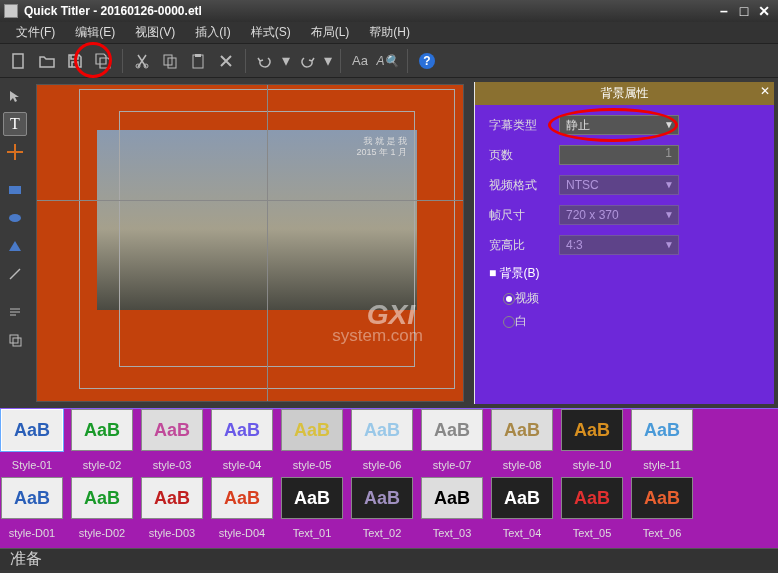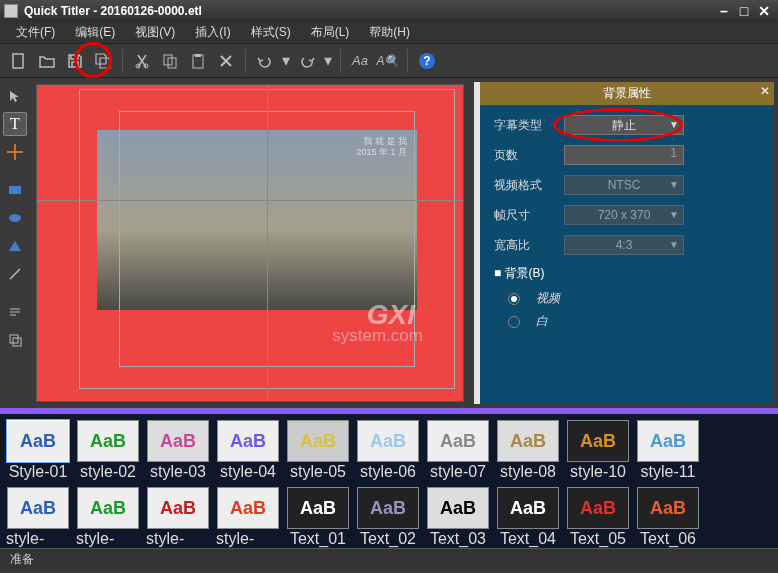--- a/index.html
+++ b/index.html
@@ -17,53 +17,53 @@
 .tool-btn { width: 26px; height: 26px; display: flex; align-items: center; justify-content: center; border: 1px solid transparent; border-radius: 3px; cursor: pointer; color: #bbb; }
 .tool-sep { width: 1px; height: 24px; background: #555; margin: 0 4px; }
 .red-circle-1 { position: absolute; left: 74px; top: -2px; width: 38px; height: 36px; border: 3px solid #e00; border-radius: 50%; pointer-events: none; z-index: 100; }
 
 .main-area { display: flex; height: 330px; background: #3a3a3a; }
 
 .left-tools { width: 30px; background: #3a3a3a; display: flex; flex-direction: column; align-items: center; padding-top: 6px; gap: 4px; }
 .left-tool { width: 24px; height: 24px; display: flex; align-items: center; justify-content: center; color: #bbb; cursor: pointer; border: 1px solid transparent; border-radius: 2px; }
 .left-tool.active { border-color: #888; background: #555; }
 
-.canvas-area { flex: 1; background: #ef4444; position: relative; margin: 6px; border: 1px solid #555; overflow: hidden; }
+.canvas-area { flex: 1; background: #c2410c; position: relative; margin: 6px; border: 1px solid #555; overflow: hidden; }
 .video-frame { position: absolute; left: 60px; top: 45px; width: 320px; height: 180px; background: linear-gradient(180deg, #8a9ab0 0%, #a5a08c 55%, #4a4a42 100%); }
 .video-overlay { position: absolute; right: 10px; top: 6px; font-size: 9px; color: #ddd; text-align: right; line-height: 1.2; }
 .main-text { position: absolute; left: 140px; top: 90px; font-size: 52px; color: #fff; font-weight: bold; font-family: KaiTi, serif; text-shadow: 2px 2px 4px #000; }
 .watermark { position: absolute; right: 48px; bottom: 70px; color: rgba(255,255,255,0.5); font-size: 28px; font-style: italic; font-weight: bold; }
 .watermark-sub { position: absolute; right: 40px; bottom: 55px; color: rgba(255,255,255,0.4); font-size: 17px; }
 .guide-h { position: absolute; left: 0; right: 0; height: 1px; background: #888; }
 .guide-v { position: absolute; top: 0; bottom: 0; width: 1px; background: #888; }
 .safe-frame { position: absolute; border: 1px solid #aaa; }
 
-.props-panel { width: 300px; background: #0c4a6e; border-left: 6px solid #e5e5e5; position: relative; margin: 4px; }
+.props-panel { width: 300px; background: #6d28d9; border-left: 1px solid #e5e5e5; position: relative; margin: 4px; }
 .props-header { background: #8a7030; color: #fff; font-size: 12px; text-align: center; padding: 3px 0; position: relative; }
 .props-close { position: absolute; right: 4px; top: 2px; cursor: pointer; }
 .props-body { padding: 10px 14px; color: #ddd; font-size: 12px; }
 .prop-row { display: flex; align-items: center; margin-bottom: 10px; position: relative; }
 .prop-label { width: 70px; }
-.prop-select { background: #555; border: 1px solid #777; color: #ddd; width: 120px; height: 20px; display: flex; align-items: center; padding: 0 6px; position: relative; justify-content: center; }
+.prop-select { background: #555; border: 1px solid #777; color: #ddd; width: 120px; height: 20px; display: flex; align-items: center; padding: 0 6px; position: relative; }
 .prop-select-arrow { position: absolute; right: 4px; top: 3px; font-size: 10px; }
 .prop-input { background: #555; border: 1px solid #777; color: #999; width: 120px; height: 20px; padding: 0 6px; text-align: right; }
 .section-title { color: #fff; font-size: 12px; margin: 8px 0; }
-.radio-row { display: flex; align-items: center; gap: 16px; margin: 6px 0 6px 14px; font-style: italic; }
+.radio-row { display: flex; align-items: center; gap: 0; margin: 6px 0 6px 14px; }
 .radio { width: 12px; height: 12px; border: 1px solid #888; border-radius: 50%; display: flex; align-items: center; justify-content: center; }
 .radio.checked::after { content: ''; width: 6px; height: 6px; background: #fff; border-radius: 50%; }
 .red-circle-2 { position: absolute; left: -12px; top: -8px; width: 130px; height: 34px; border: 3px solid #e00; border-radius: 50%; pointer-events: none; z-index: 100; }
 
-.styles-panel { height: 140px; background: #0f172a; border-top: 6px solid #8b5cf6; padding: 6px; overflow: hidden; }
+.styles-panel { height: 140px; background: #a21caf; border-top: 1px solid #8b5cf6; overflow: hidden; }
 .styles-scroll { display: flex; gap: 6px; flex-wrap: wrap; }
 .style-item { width: 64px; display: flex; flex-direction: column; align-items: center; }
 .style-thumb { width: 62px; height: 42px; background: #ddd; border: 1px solid #888; display: flex; align-items: center; justify-content: center; font-size: 18px; font-weight: bold; font-family: Arial; }
 .style-thumb.selected { border: 1px solid #fff; outline: 1px solid #6af; }
-.style-label { color: #ddd; font-size: 16px; margin-top: 1px; }
-
-.statusbar { height: 22px; background: #333; color: #ccc; font-size: 12px; display: flex; align-items: center; padding: 0 10px; border-top: 1px solid #555; }
+.style-label { color: #ddd; font-size: 11px; margin-top: 8px; }
+
+.statusbar { height: 22px; background: #333; color: #ccc; font-size: 16px; display: flex; align-items: center; padding: 0 10px; border-top: 1px solid #555; }
 
 svg { display: block; }
 </style>
 </head>
 <body>
 
 <div class="titlebar">
   <div class="titlebar-icon"></div>
   <span>Quick Titler - 20160126-0000.etl</span>
   <div class="titlebar-spacer"></div>
@@ -135,21 +135,21 @@
       </svg>
     </div>
   <div class="tool-btn" style="width:12px">▾</div>
   <div class="tool-btn">
       <svg width="18" height="18" viewBox="0 0 18 18">
         <path d="M6 6 A5 5 0 1 0 14 9 M14 9 L16 6 M14 9 L11 8" fill="none" stroke="#bbb" stroke-width="1.5"></path>
       </svg>
     </div>
   <div class="tool-btn" style="width:12px">▾</div>
   <div class="tool-sep"></div>
-  <div class="tool-btn" style="font-size:13px;font-style:italic">Aa</div>
+  <div class="tool-btn" style="font-size:13px;">Aa</div>
   <div class="tool-btn" style="font-size:12px;font-style:italic">A🔍</div>
   <div class="tool-sep"></div>
   <div class="tool-btn">
       <svg width="18" height="18">
         <circle cx="9" cy="9" r="8" fill="#2a70d8"></circle>
         <text x="9" y="13" text-anchor="middle" fill="#fff" font-size="12" font-weight="bold">?</text>
       </svg>
     </div>
   <div class="red-circle-1"></div>
 </div>

